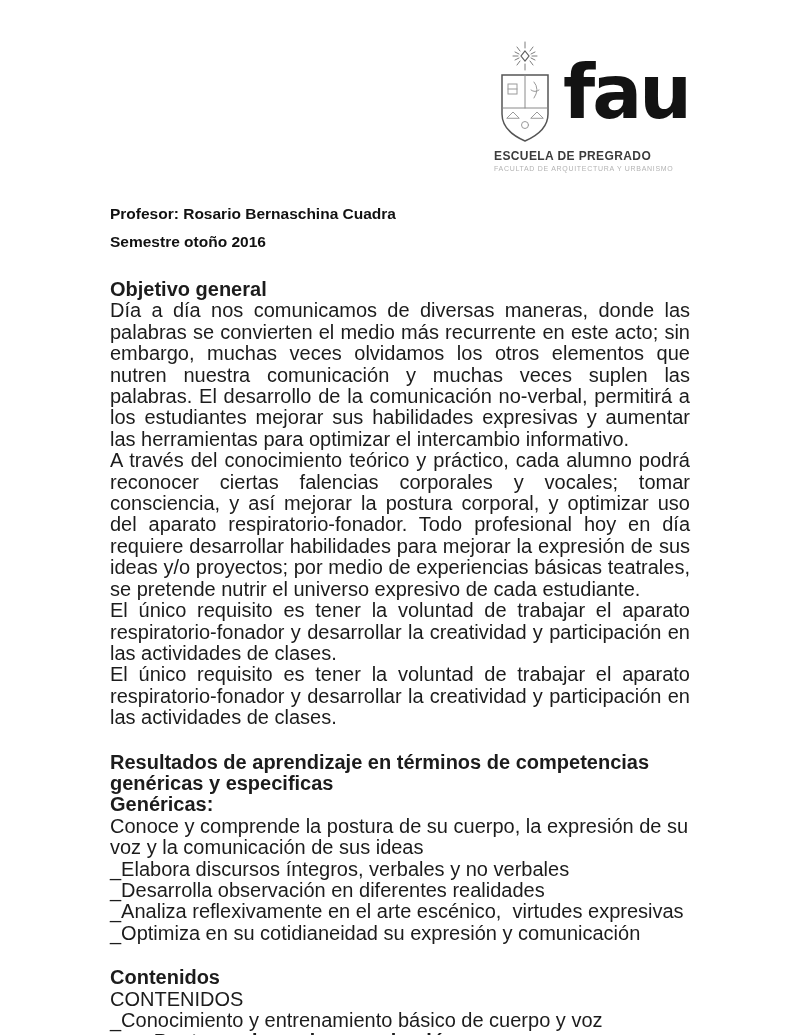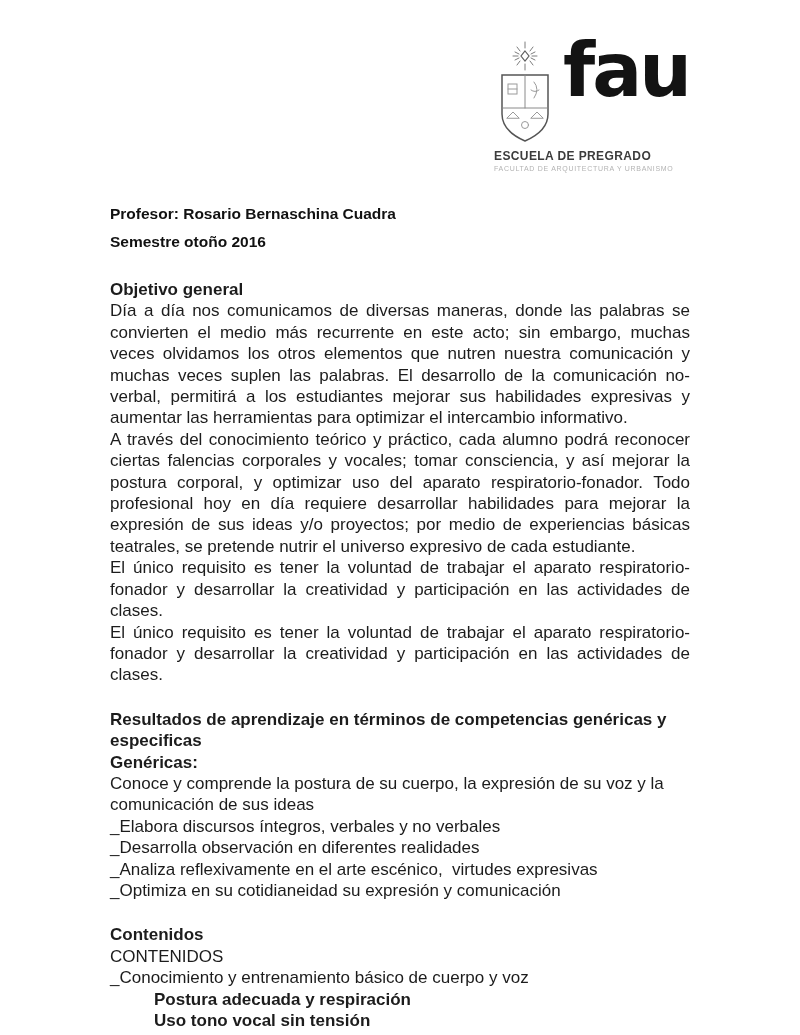--- a/index.html
+++ b/index.html
@@ -9,21 +9,21 @@
     height: 1035px;
     margin: 0 auto;
     background: #ffffff;
     font-family: "Liberation Sans", sans-serif;
     color: #1c1c1c;
     overflow: hidden;
   }
 
   
   .logo { position: absolute; left: 494px; top: 40px; width: 200px; }
-  .logo-top { display: flex; align-items: flex-start; }
+  .logo-top { display: flex; align-items: center; }
   .crest { width: 64px; height: 106px; flex: 0 0 auto; }
   .fau {
     font-family: "DejaVu Sans", sans-serif;
     font-size: 74px;
     font-weight: 800;
     letter-spacing: -3px;
     line-height: 0.82;
     color: #131313;
     margin-left: 5px;
     margin-bottom: 2px;
@@ -42,21 +42,21 @@
     letter-spacing: 0.7px;
     margin-top: 2px;
     white-space: nowrap;
   }
 
   
   .content { position: absolute; left: 110px; top: 200px; width: 580px; }
 
   .title-block { font-size: 15.5px; font-weight: bold; line-height: 28px; color: #111; }
 
-  .body-txt { font-size: 17px; line-height: 21.4px; }
+  .body-txt { font-size: 20px; line-height: 21.4px; }
 
   .sec-heading { font-weight: bold; }
   .mt-gap { margin-top: 23px; }       
 
   .para { text-align: justify; }
 
   .line { white-space: pre-wrap; }
   .indent { padding-left: 44px; font-weight: bold; }
 </style>
 </head>

